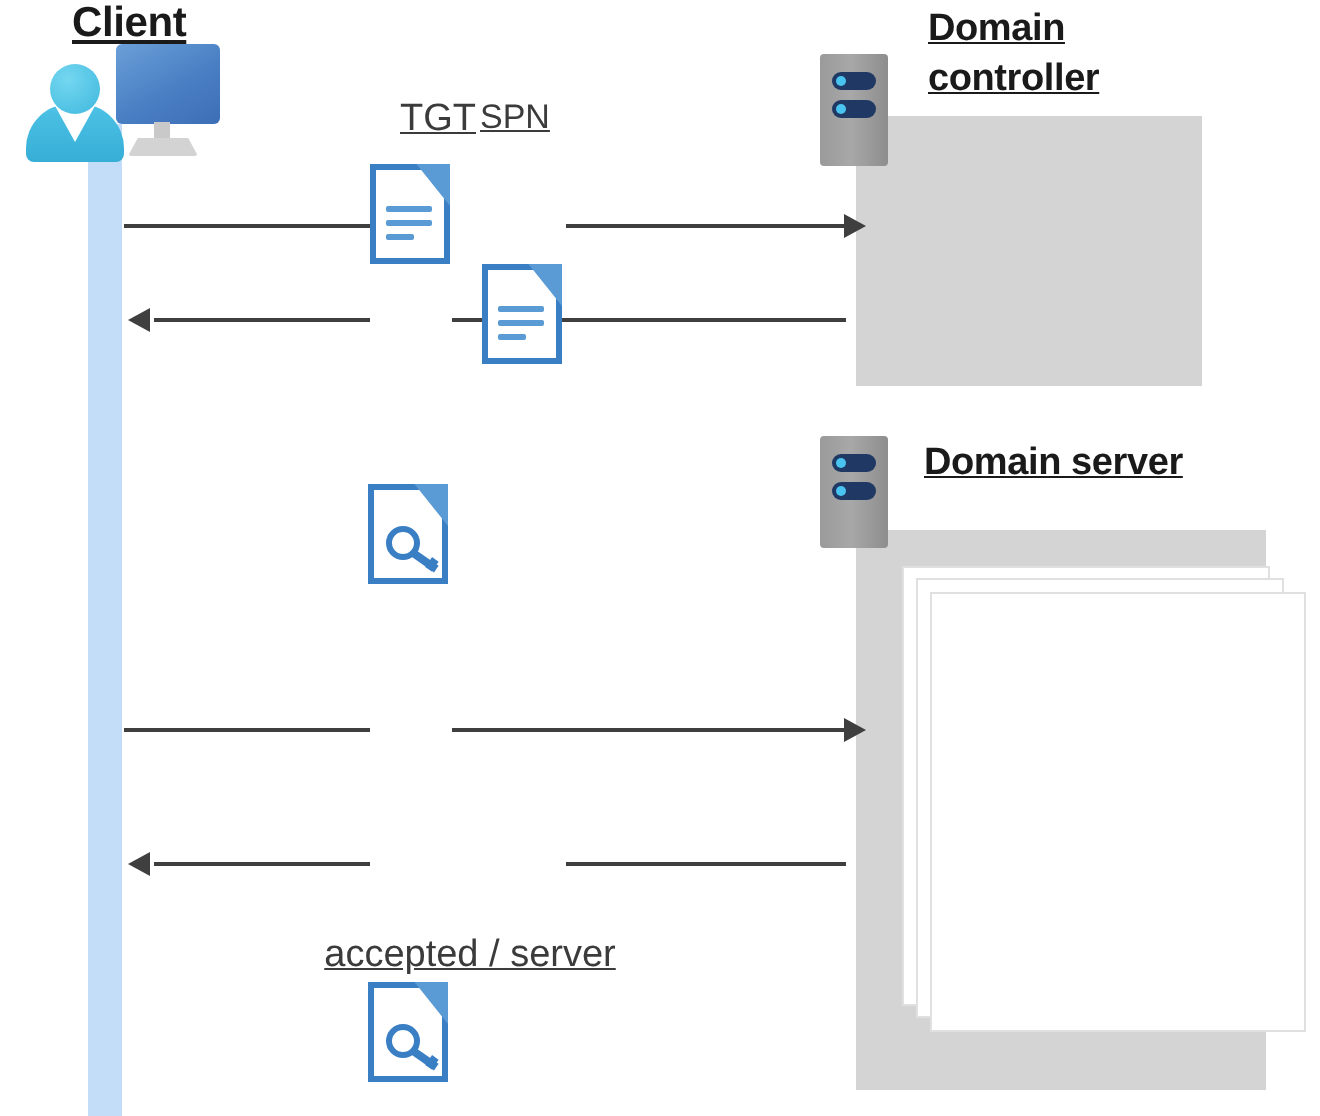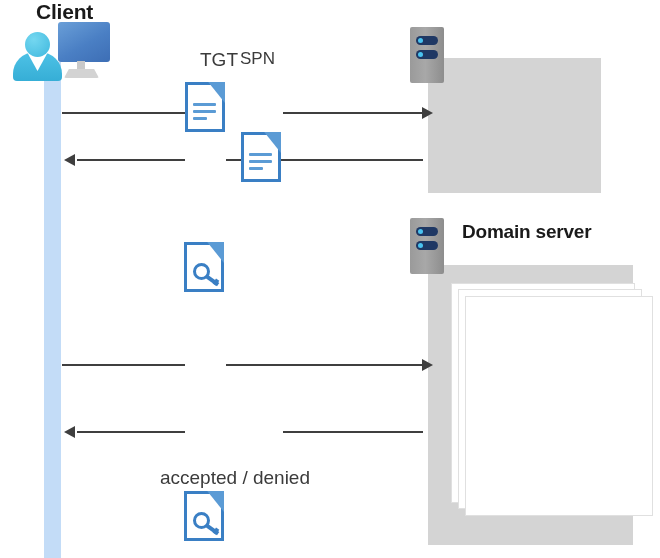--- a/index.html
+++ b/index.html
@@ -1,21 +1,21 @@
 <!DOCTYPE html>
 <html><head>
 <meta charset="utf-8">
 <style>
   html,body{margin:0;padding:0;background:#ffffff;}
   body{
     width:660px;height:558px;position:relative;overflow:hidden;
     font-family:"Liberation Sans","DejaVu Sans",sans-serif;
     -webkit-font-smoothing:antialiased;
   }
-  .abs{position:absolute;}
+  .abs{position:absolute;text-decoration:underline;}
 
   
   .title-bold{
     font-weight:bold;color:#1a1a1a;letter-spacing:-0.2px;
   }
   #client-title{left:36px;top:0px;font-size:21px;}
   #dc-title{left:464px;top:2px;font-size:19px;line-height:25px;width:160px;}
   #linux-title{left:462px;top:221px;font-size:19px;}
 
   .plain-label{color:#3b3b3b;font-weight:400;}
@@ -173,31 +173,33 @@
 <div class="abs doc" id="doc-key-2">
   <div class="body"></div>
   <div class="fold"></div>
   <div class="key-glyph">
     <div class="ring"></div>
     <div class="shaft"></div>
     <div class="tooth"></div>
   </div>
 </div>
 
-<div class="abs" id="accepted-denied">accepted / denied</div>
+<div class="abs" id="accepted-denied">accepted / server</div>
 
 <div class="abs rack" id="dc-rack">
   <div class="bar b1">
       <i></i>
     </div>
   <div class="bar b2">
       <i></i>
     </div>
 </div>
 <div class="abs title-bold" id="dc-title">
+  <div>Domain</div>
+  <div>controller</div>
 </div>
 <div class="abs doc" id="doc-cert">
   <div class="body"></div>
   <div class="fold"></div>
   <div class="medal">
     <div class="rib l"></div>
     <div class="rib r"></div>
     <div class="circle">
         <i></i>
       </div>

